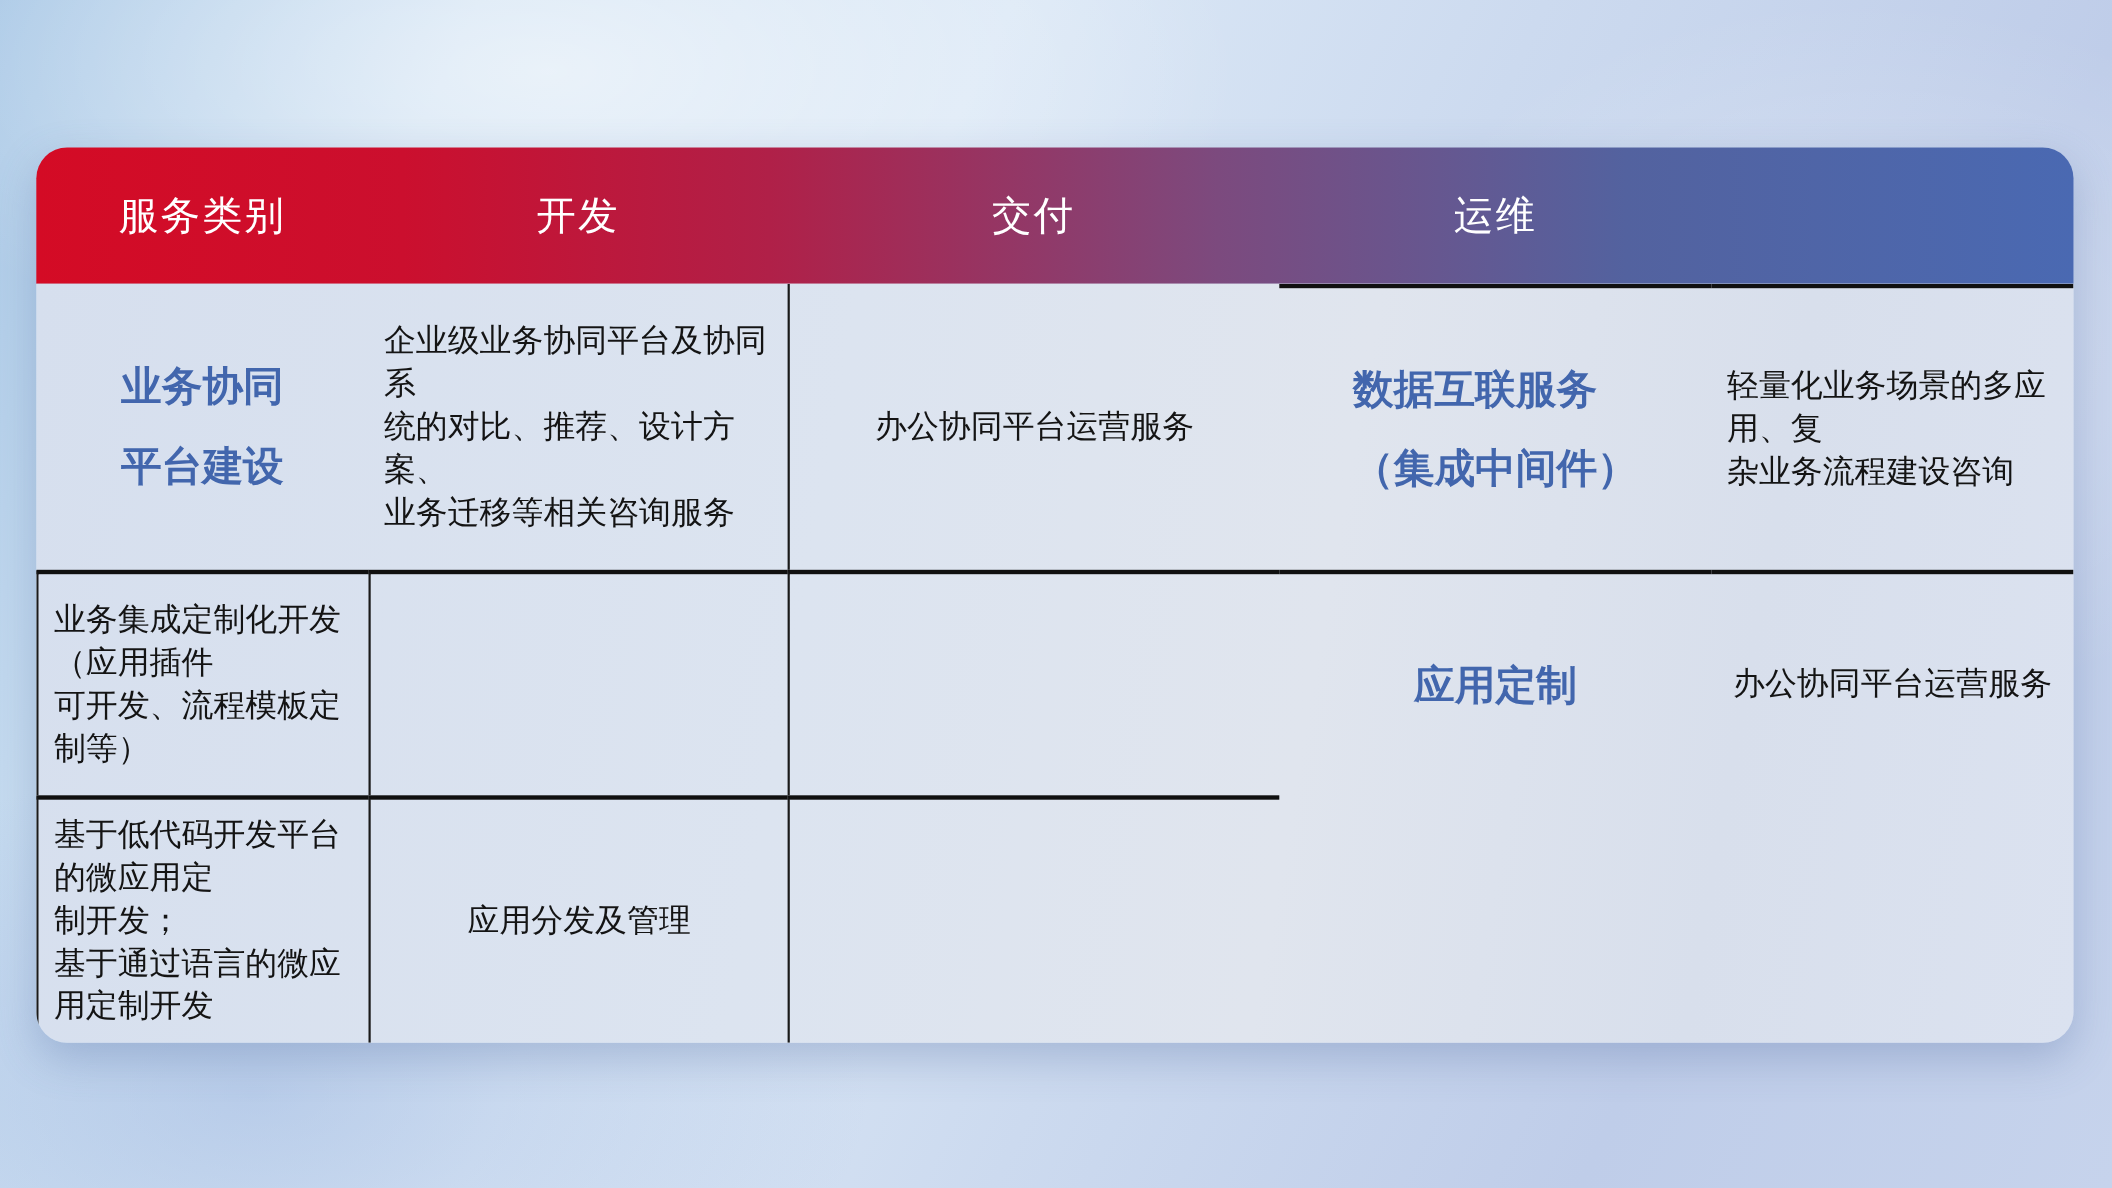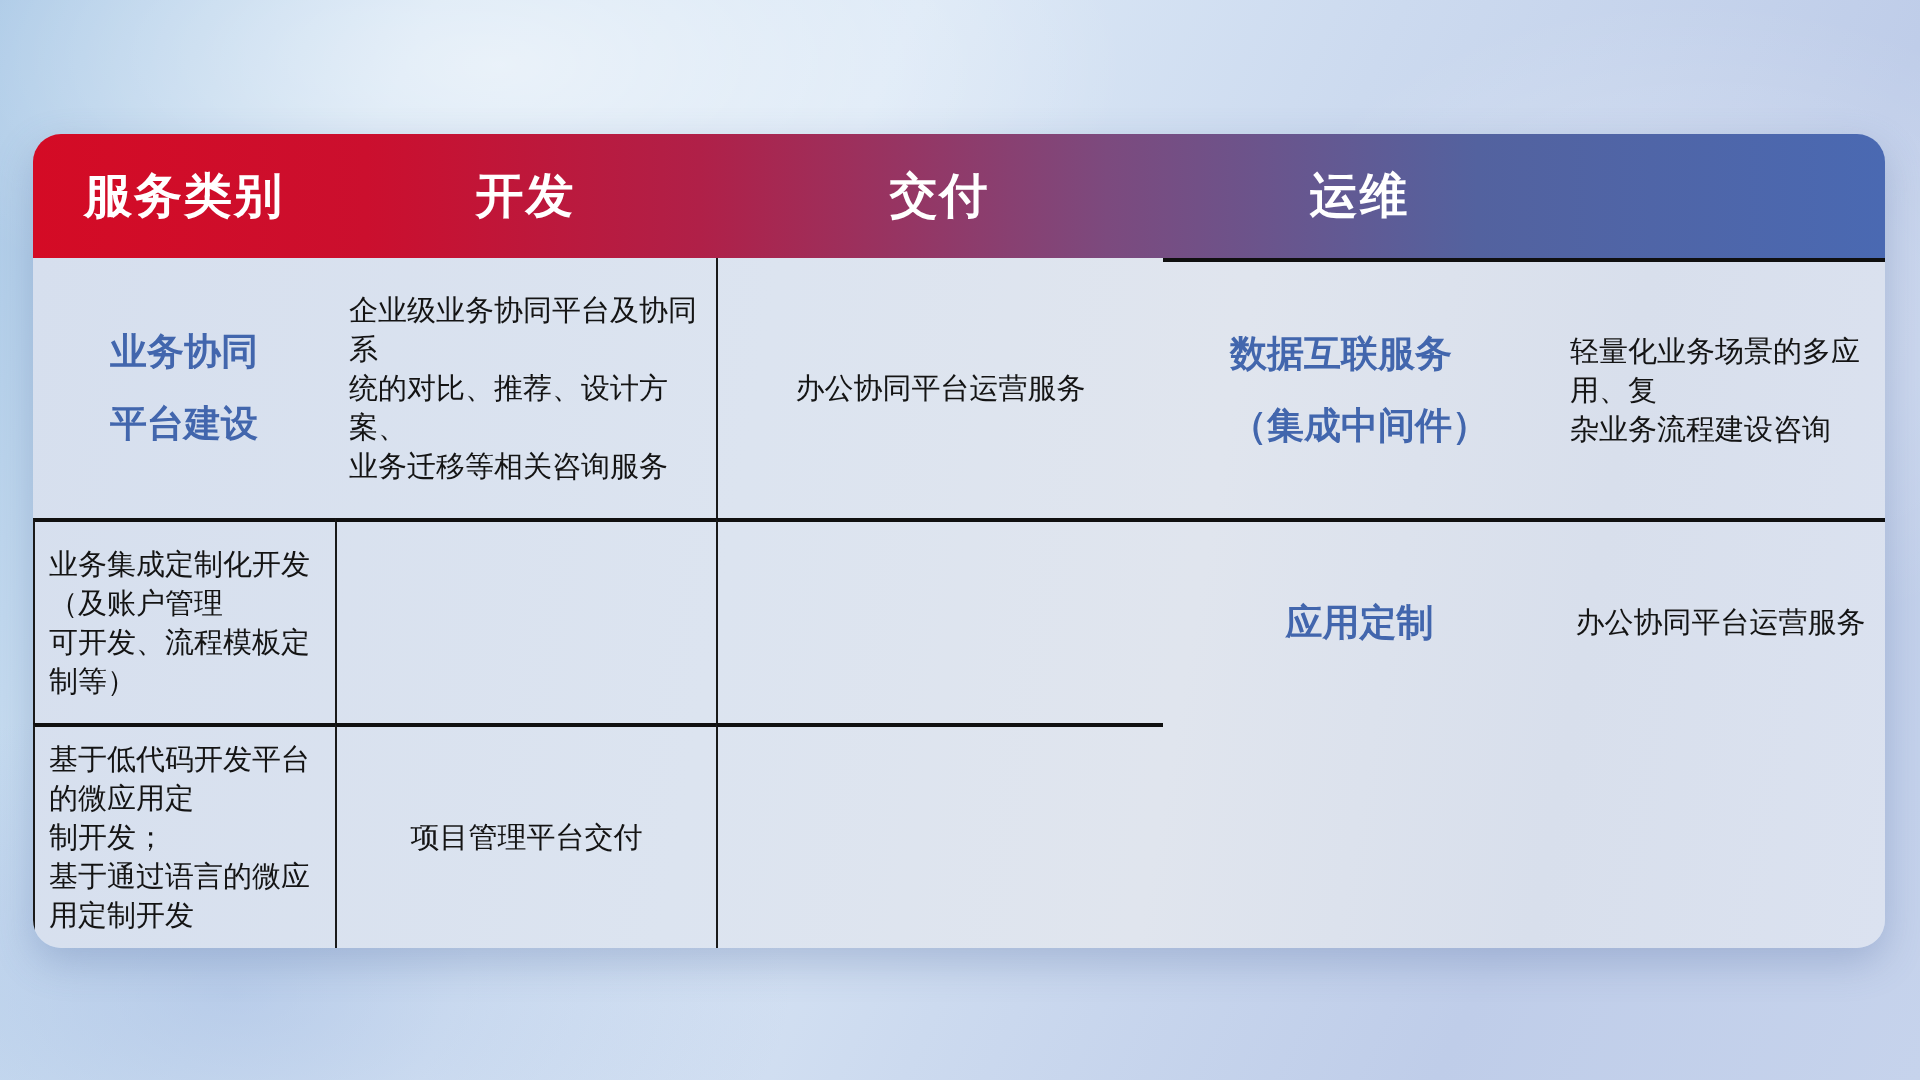--- a/index.html
+++ b/index.html
@@ -34,22 +34,22 @@
     grid-template-columns: 302px 381px 447px 393px 329px;
     height: 124px;
     align-items: center;
     border-radius: 28px 28px 0 0;
     background: linear-gradient(90deg,
       #d40b25 0%, #cb0f2e 18%, #b02048 36%,
       #7c4a7e 58%, #53629f 78%, #4a69b2 100%);
   }
   .header-cell {
     color: #ffffff;
-    font-size: 48px;
-    font-weight: bold;
+    font-size: 36px;
+    font-weight: normal;
     text-align: center;
     letter-spacing: 2px;
   }
   .table-body {
     display: grid;
     grid-template-columns: 302px 381px 447px 393px 329px;
     grid-template-rows: 260px 205px 225px;
     height: 690px;
     border-radius: 0 0 28px 28px;
     overflow: hidden;
@@ -96,28 +96,28 @@
 平台建设</div>
       <div class="cell">企业级业务协同平台及协同系
 统的对比、推荐、设计方案、
 业务迁移等相关咨询服务</div>
       <div class="cell v-line">办公协同平台运营服务</div>
 
       <div class="cell row-label h-line">数据互联服务
 （集成中间件）</div>
       <div class="cell h-line">轻量化业务场景的多应用、复
 杂业务流程建设咨询</div>
-      <div class="cell v-line h-line">业务集成定制化开发（及账户管理
+      <div class="cell v-line h-line">业务集成定制化开发（应用插件
 可开发、流程模板定制等）</div>
       <div class="cell v-line h-line"></div>
       <div class="cell v-line h-line"></div>
 
       <div class="cell row-label h-line">应用定制</div>
       <div class="cell h-line">办公协同平台运营服务</div>
       <div class="cell v-line h-line">基于低代码开发平台的微应用定
 制开发；
 基于通过语言的微应用定制开发</div>
-      <div class="cell v-line h-line">项目管理平台交付</div>
+      <div class="cell v-line h-line">应用分发及管理</div>
       <div class="cell v-line h-line"></div>
 
     </div>
   </div>
 </div>
 
 </body></html>

